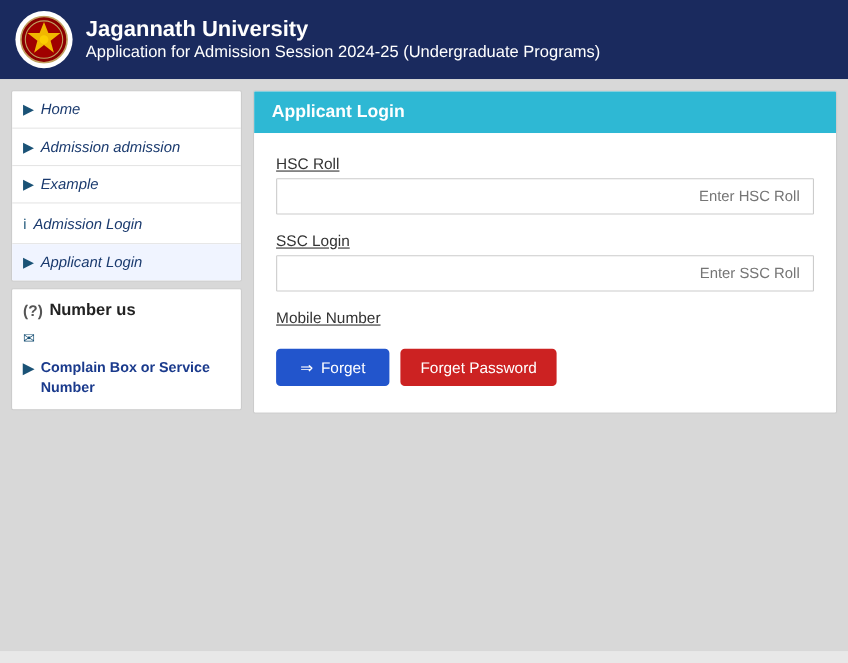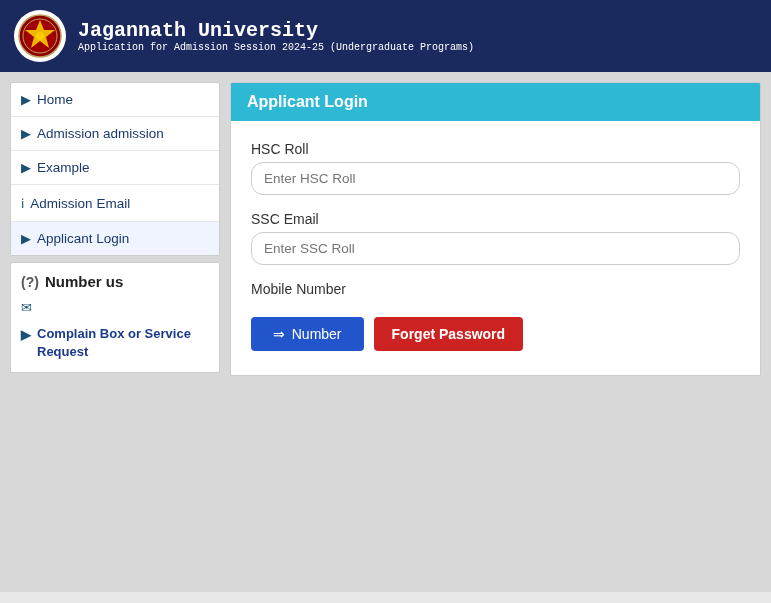--- a/index.html
+++ b/index.html
@@ -6,21 +6,20 @@
     body { font-family: Arial, sans-serif; background: #e8e8e8; font-size: 14px; }
 
     
     .header {
       background: #1a2a5e;
       display: flex;
       align-items: center;
       padding: 8px 14px;
       gap: 12px;
       min-height: 72px;
-      font-family: Liberation Mono, monospace;
     }
     .header-logo {
       width: 52px;
       height: 52px;
       border-radius: 50%;
       background: #fff;
       display: flex;
       align-items: center;
       justify-content: center;
       flex-shrink: 0;
@@ -30,21 +29,21 @@
       width: 44px;
       height: 44px;
     }
     .header-text h1 {
       color: #fff;
       font-size: 20px;
       font-weight: bold;
     }
     .header-text p {
       color: #fff;
-      font-size: 10px;
+      font-size: 15px;
     }
 
     
     .main-layout {
       display: flex;
       align-items: flex-start;
       padding: 10px;
       gap: 10px;
       background: #d8d8d8;
       min-height: 520px;
@@ -75,21 +74,21 @@
       cursor: pointer;
       font-size: 13.5px;
     }
     .sidebar-item:last-child { border-bottom: none; }
     .sidebar-item.active { background: #f0f4ff; }
     .sidebar-icon {
       color: #1a5276;
       font-size: 13px;
       flex-shrink: 0;
     }
-    .sidebar-label { color: #1a3a6e; }
+    .sidebar-label { color: #1a3a6e; font-style: italic; }
 
     
     .sidebar-contact {
       background: #fff;
       border: 1px solid #ccc;
       border-radius: 2px;
       padding: 10px;
     }
     .contact-header {
       display: flex;
@@ -142,30 +141,32 @@
       background: #fff;
     }
     .form-group {
       margin-bottom: 16px;
     }
     .form-label {
       display: block;
       font-size: 14px;
       color: #333;
       margin-bottom: 5px;
+      text-decoration: underline;
     }
     .form-input {
       width: 100%;
       padding: 8px 12px;
       border: 1px solid #ccc;
-      border-radius: 12px;
+      border-radius: 1px;
       font-size: 13.5px;
       color: #666;
       outline: none;
       background: #fff;
+      text-align: right;
     }
 
     .btn-row {
       display: flex;
       gap: 10px;
       margin-top: 20px;
     }
     .btn-login {
       background: #2255cc;
       color: #fff;
@@ -179,21 +180,20 @@
       gap: 7px;
     }
     .btn-forget {
       background: #cc2222;
       color: #fff;
       border: none;
       padding: 9px 18px;
       border-radius: 4px;
       font-size: 14px;
       cursor: pointer;
-      font-weight: bold;
     }
   </style>
 </head>
 <body>
 
 <div class="header">
   <div class="header-logo">
     <svg viewBox="0 0 44 44" xmlns="http://www.w3.org/2000/svg">
       <circle cx="22" cy="22" r="21" fill="#8B0000" stroke="#c0a060" stroke-width="1.5"></circle>
       <circle cx="22" cy="22" r="17" fill="#a00000" stroke="#c0a060" stroke-width="1"></circle>
@@ -222,70 +222,70 @@
         <span class="sidebar-label">Admission admission</span>
       </div>
 
       <div class="sidebar-item">
         <span class="sidebar-icon">▶</span>
         <span class="sidebar-label">Example</span>
       </div>
 
       <div class="sidebar-item">
         <span class="sidebar-icon">ℹ</span>
-        <span class="sidebar-label">Admission Email</span>
+        <span class="sidebar-label">Admission Login</span>
       </div>
 
       <div class="sidebar-item active">
         <span class="sidebar-icon">▶</span>
         <span class="sidebar-label">Applicant Login</span>
       </div>
 
     </div>
 
     <div class="sidebar-contact">
       <div class="contact-header">
         <span class="contact-icon">(?)</span>
         <span>Number us</span>
       </div>
       <div class="contact-email">
         <span class="contact-email-icon">✉</span>
       </div>
       <div class="contact-complain">
         <span class="contact-complain-icon">▶</span>
-        <span>Complain Box or Service Request</span>
+        <span>Complain Box or Service Number</span>
       </div>
     </div>
   </div>
 
   <div class="main-content">
     <div class="panel-header">
       <span>Applicant Login</span>
     </div>
     <div class="panel-body">
 
       <div class="form-group">
         <label class="form-label">HSC Roll</label>
         <input class="form-input" type="text" placeholder="Enter HSC Roll" style="">
       </div>
 
       <div class="form-group">
-        <label class="form-label">SSC Email</label>
+        <label class="form-label">SSC Login</label>
         <input class="form-input" type="text" placeholder="Enter SSC Roll" style="">
       </div>
 
       <div class="form-group">
         <label class="form-label">Mobile Number</label>
       </div>
 
 
       <div class="btn-row">
         <button class="btn-login">
           <span>⇒</span>
-          <span>Number</span>
+          <span>Forget</span>
         </button>
         <button class="btn-forget">
           <span>Forget Password</span>
         </button>
       </div>
 
     </div>
   </div>
 
 </div>

